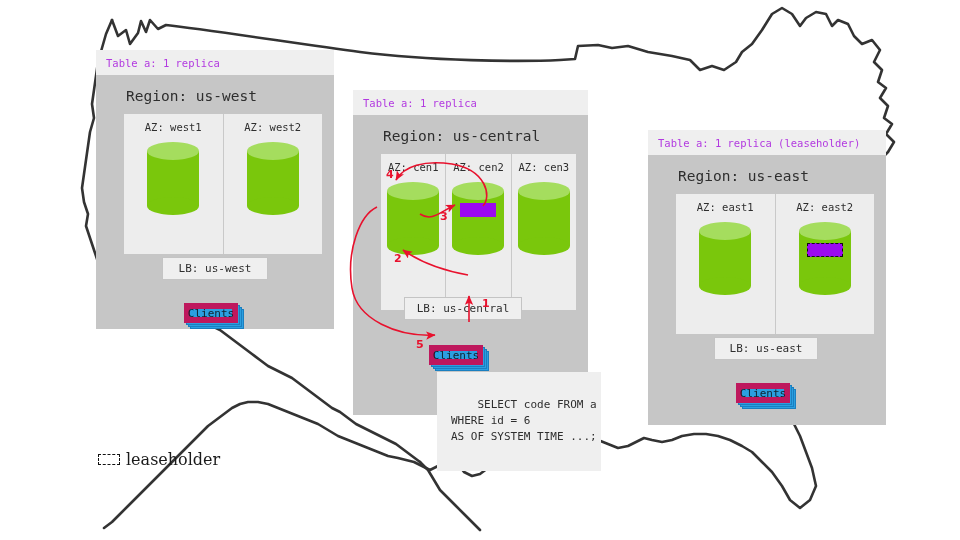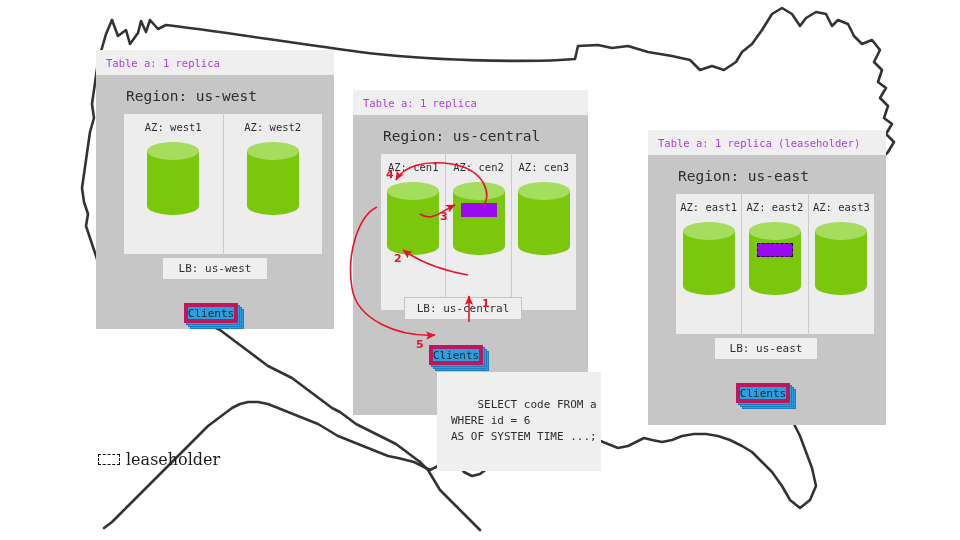--- a/index.html
+++ b/index.html
@@ -31,21 +31,20 @@
   .region-title{
     font-size:14.5px;
     color:#2e2e2e;
     margin:5px 0 10px 2px;
     white-space:nowrap;
   }
   .az-row{
     display:flex;
     background:#ededed;
     border:0;
-    justify-content:flex-end;
   }
   .az-cell{
     flex:1 1 0;
     background:#ededed;
     border-right:1px solid #c9c9c9;
     padding:7px 4px 14px 4px;
     display:flex;
     flex-direction:column;
     align-items:center;
     box-sizing:border-box;
@@ -96,21 +95,21 @@
   .clients{position:absolute;}
   .clients .sheet{
     position:absolute;
     background:#2b9fe0;
     border:1px solid #1a7fc0;
     box-sizing:border-box;
   }
   .clients .front{
     position:absolute;left:0;top:0;
     background:#2b9fe0;
-    border:4px solid #be185d;
+    border:6px solid #be185d;
     display:flex;align-items:center;justify-content:center;
     font-size:11px;color:#10222e;
     box-sizing:border-box;
     white-space:nowrap;
   }
   
   .sql-box{
     position:absolute;
     background:#efefef;
     padding:9px 14px 10px 14px;
@@ -307,28 +306,20 @@
         </div>
         <div class="az-cell">
           <div class="az-label">AZ: east2</div>
           <div class="cyl" style="width:52px;height:72px;">
             <div class="body" style="top:9px;height:55px;"></div>
             <div class="bottomcap" style="top:55px;height:18px;"></div>
             <div class="top" style="height:18px;"></div>
             <div class="replica leaseholder" style="left:8px;top:21px;width:36px;height:14px;"></div>
           </div>
         </div>
-        <div class="az-cell">
-          <div class="az-label">AZ: east3</div>
-          <div class="cyl" style="width:52px;height:72px;">
-            <div class="body" style="top:9px;height:55px;"></div>
-            <div class="bottomcap" style="top:55px;height:18px;"></div>
-            <div class="top" style="height:18px;"></div>
-          </div>
-        </div>
       </div>
 
       <div class="lb-box" style="left:66px;top:182px;width:104px;height:23px;">
         <span>LB: us-east</span>
       </div>
 
       <div class="clients" style="left:88px;top:228px;width:62px;height:28px;">
         <div class="sheet" style="left:6px;top:6px;width:54px;height:20px;"></div>
         <div class="sheet" style="left:4px;top:4px;width:54px;height:20px;"></div>
         <div class="sheet" style="left:2px;top:2px;width:54px;height:20px;"></div>

